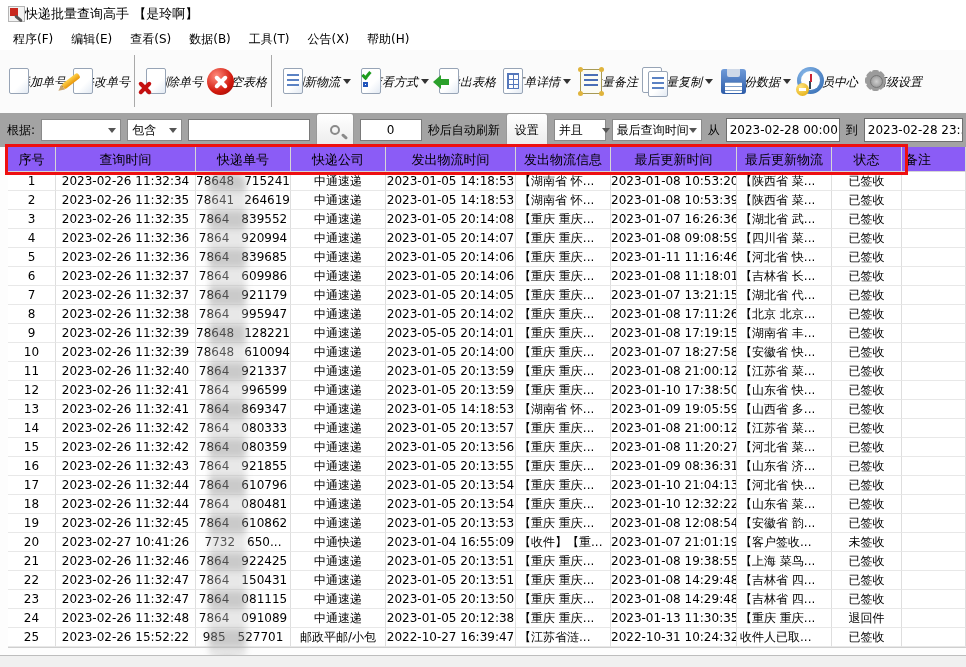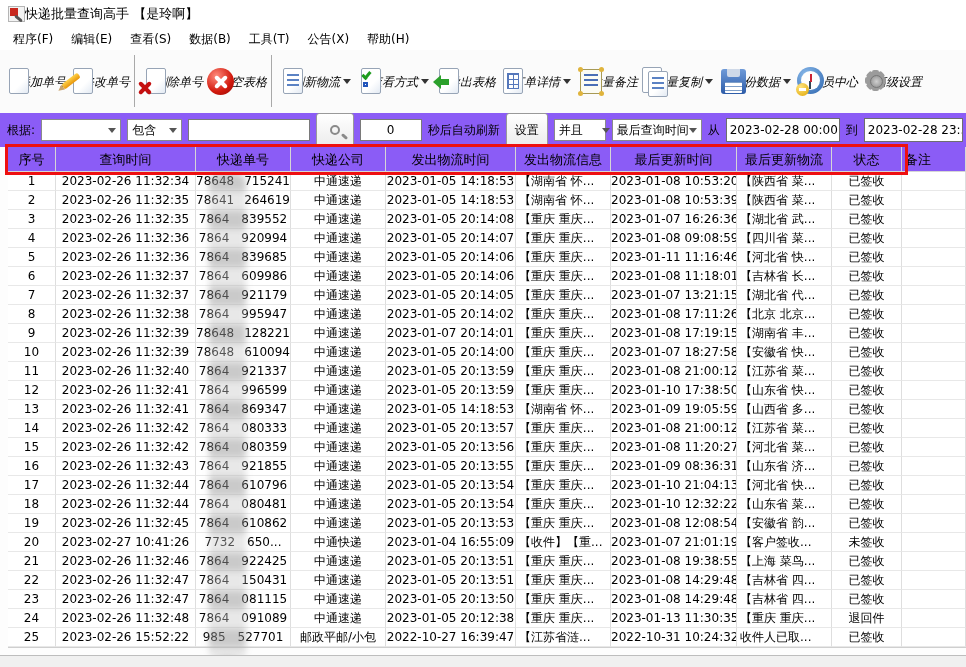--- a/index.html
+++ b/index.html
@@ -90,21 +90,21 @@
     background:radial-gradient(circle at 35% 30%,#ffe47e,#dfa500); }
   .minusbadge::after { content:''; position:absolute; left:3px; top:5px; width:7px; height:3px; background:#fff; }
   .gearw { position:absolute; left:6px; top:4px; width:23px; height:23px; }
   .gearw i { position:absolute; left:1px; top:8px; width:21px; height:7px; background:#9b9b9b; border-radius:2px; }
   .gearw i:nth-child(2){ transform:rotate(45deg);} .gearw i:nth-child(3){ transform:rotate(90deg);}
   .gearw i:nth-child(4){ transform:rotate(135deg);}
   .gearw::after { content:''; position:absolute; left:6px; top:6px; width:11px; height:11px;
     border-radius:50%; background:radial-gradient(#cfcfcf,#8a8a8a); border:1px solid #777; }
 
   
-  .filterbar { position:absolute; left:0; top:113px; width:100%; height:34px; background:#8b5cf6;
+  .filterbar { position:absolute; left:0; top:113px; width:100%; height:34px; background:#a3a3a3;
     display:flex; align-items:center; padding-left:4px; white-space:nowrap; }
   .flabel { margin:0 3px; }
   .combo { height:22px; border:1px solid #8a8a8a; background:#fff; display:flex; align-items:center;
     padding:0 4px; margin:0 3px; }
   .chev { width:0; height:0; border-left:4px solid transparent; border-right:4px solid transparent;
     border-top:5px solid #555; margin-left:auto; }
   .tinput { height:22px; border:1px solid #7a7a7a; background:#fff; margin:0 3px; padding:0 4px;
     font:inherit; }
   .btn { height:24px; border:1px solid #999; border-radius:3px;
     background:linear-gradient(#ffffff,#ececec); display:flex; align-items:center; justify-content:center;
@@ -466,21 +466,21 @@
 
     <div class="trow">
       <div class="td">9</div>
       <div class="td">2023-02-26 11:32:39</div>
       <div class="td track">
         <span>78648</span>
             <span class="trackgap"></span>
             <span>128221</span>
       </div>
       <div class="td">中通速递</div>
-      <div class="td">2023-01-07 20:14:01</div>
+      <div class="td">2023-05-05 20:14:01</div>
       <div class="td l">【重庆 重庆...</div>
       <div class="td">2023-01-08 17:19:15</div>
       <div class="td l">【湖南省 丰...</div>
       <div class="td">已签收</div>
       <div class="td l"></div>
     </div>
 
     <div class="trow">
       <div class="td">10</div>
       <div class="td">2023-02-26 11:32:39</div>

